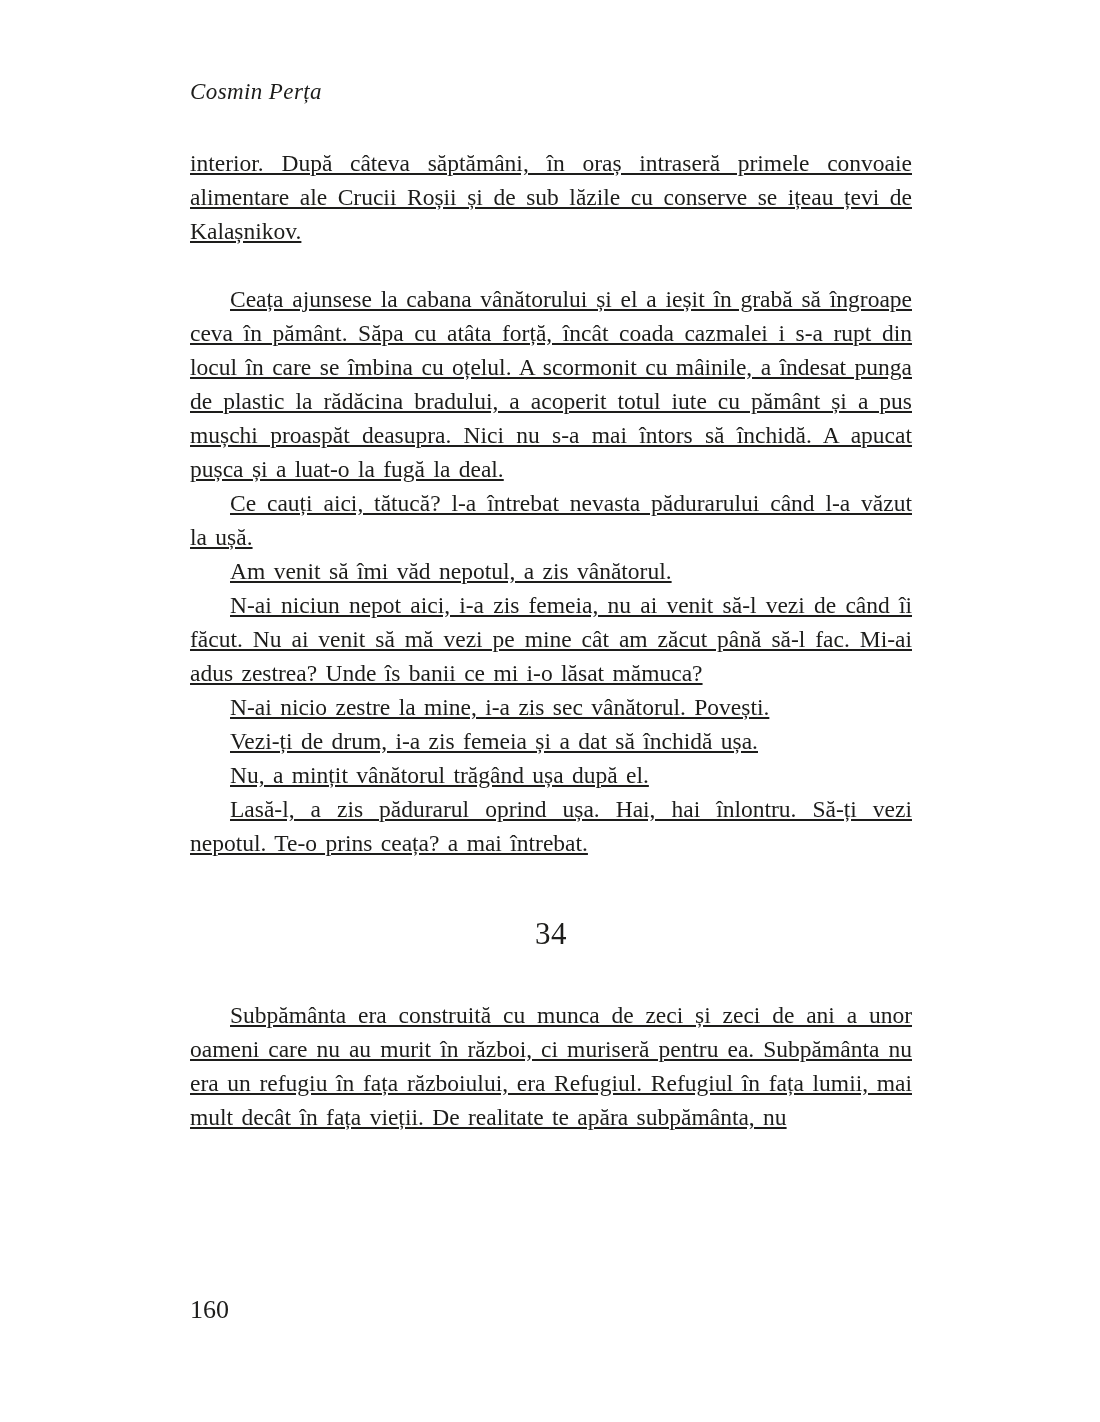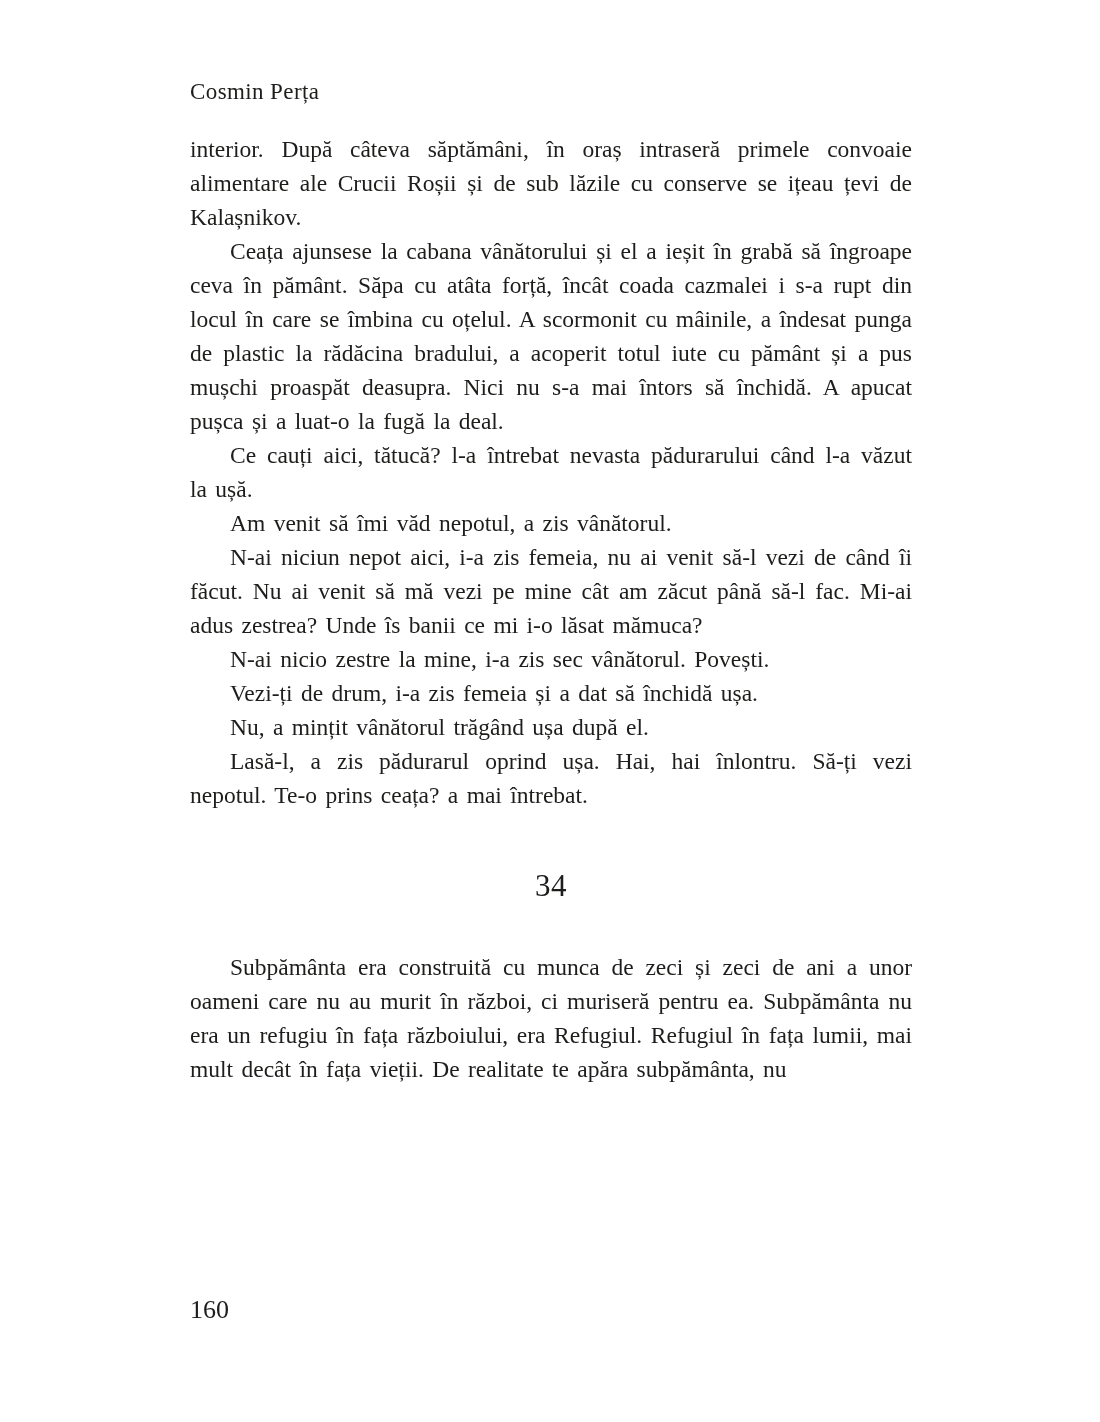--- a/index.html
+++ b/index.html
@@ -15,37 +15,40 @@
       position: relative;
       overflow: hidden;
     }
     .page-inner {
       position: absolute;
       left: 190px;
       top: 78px;
       width: 722px;
     }
     .running-header {
+      font-style: italic;
       font-size: 23px;
       line-height: 28px;
       letter-spacing: 0.4px;
-      margin-bottom: 26px;
+      margin-bottom: 40px;
     }
     .body-text p {
       margin: 0;
       font-size: 23.5px;
       line-height: 34px;
       text-align: justify;
       text-indent: 40px;
       word-spacing: 2.5px;
+      text-decoration: underline;
     }
     .body-text p.continued {
       text-indent: 0;
     }
     .body-text p.gap {
+      margin-top: 34px;
     }
     .chapter-heading {
       font-size: 31px;
       font-weight: normal;
       text-align: center;
       margin: 56px 0 46px 0;
       letter-spacing: 0.5px;
     }
     .page-number {
       position: absolute;

